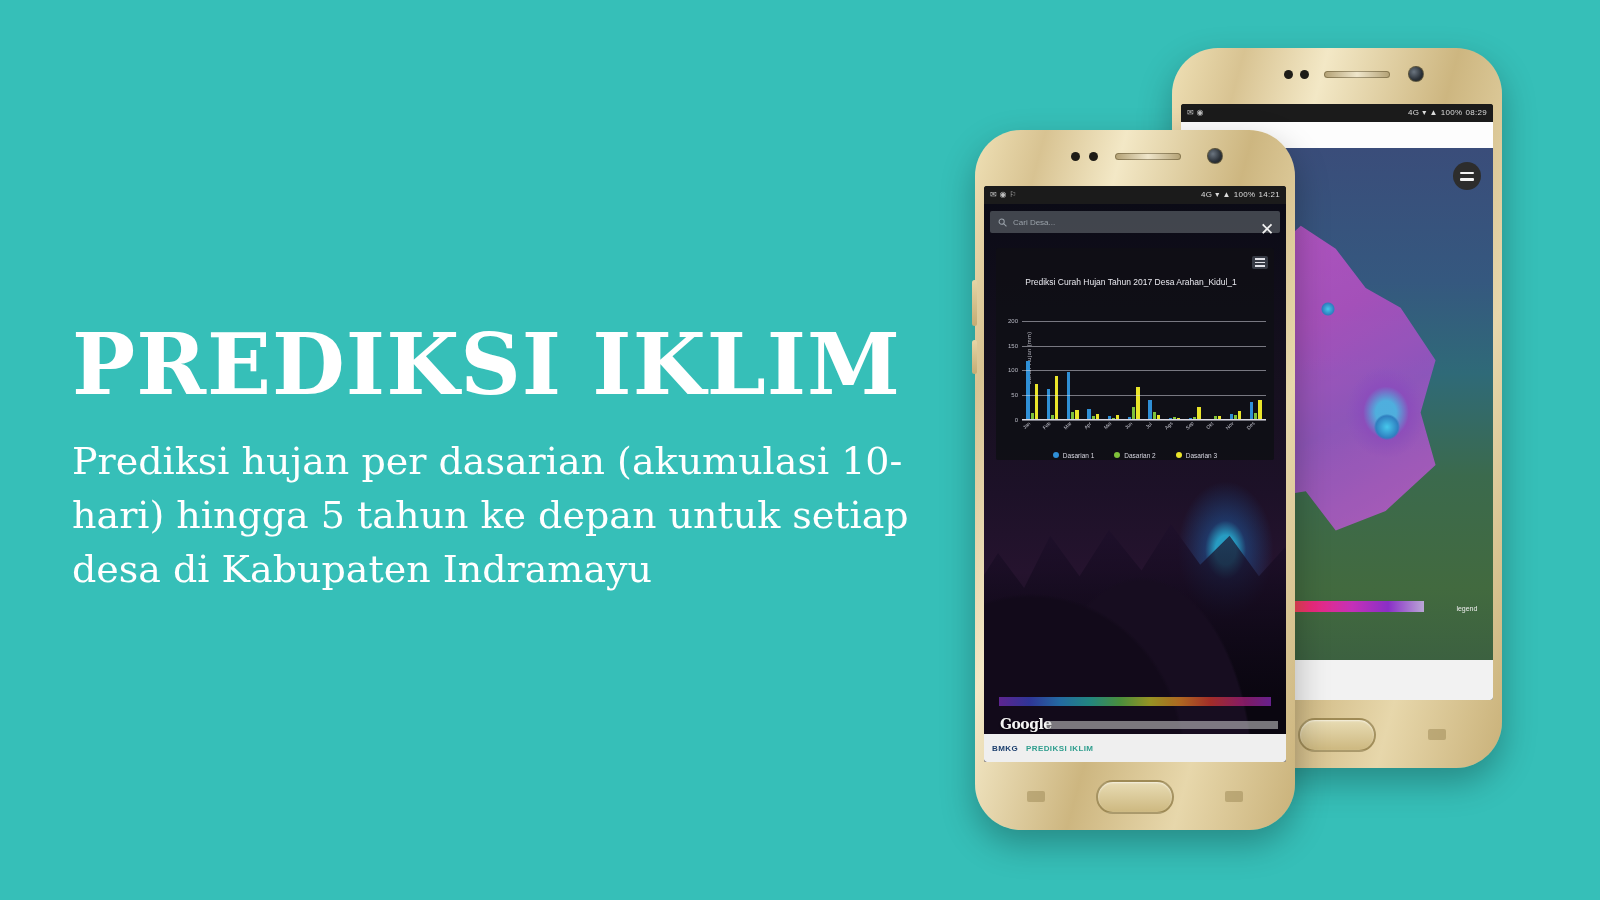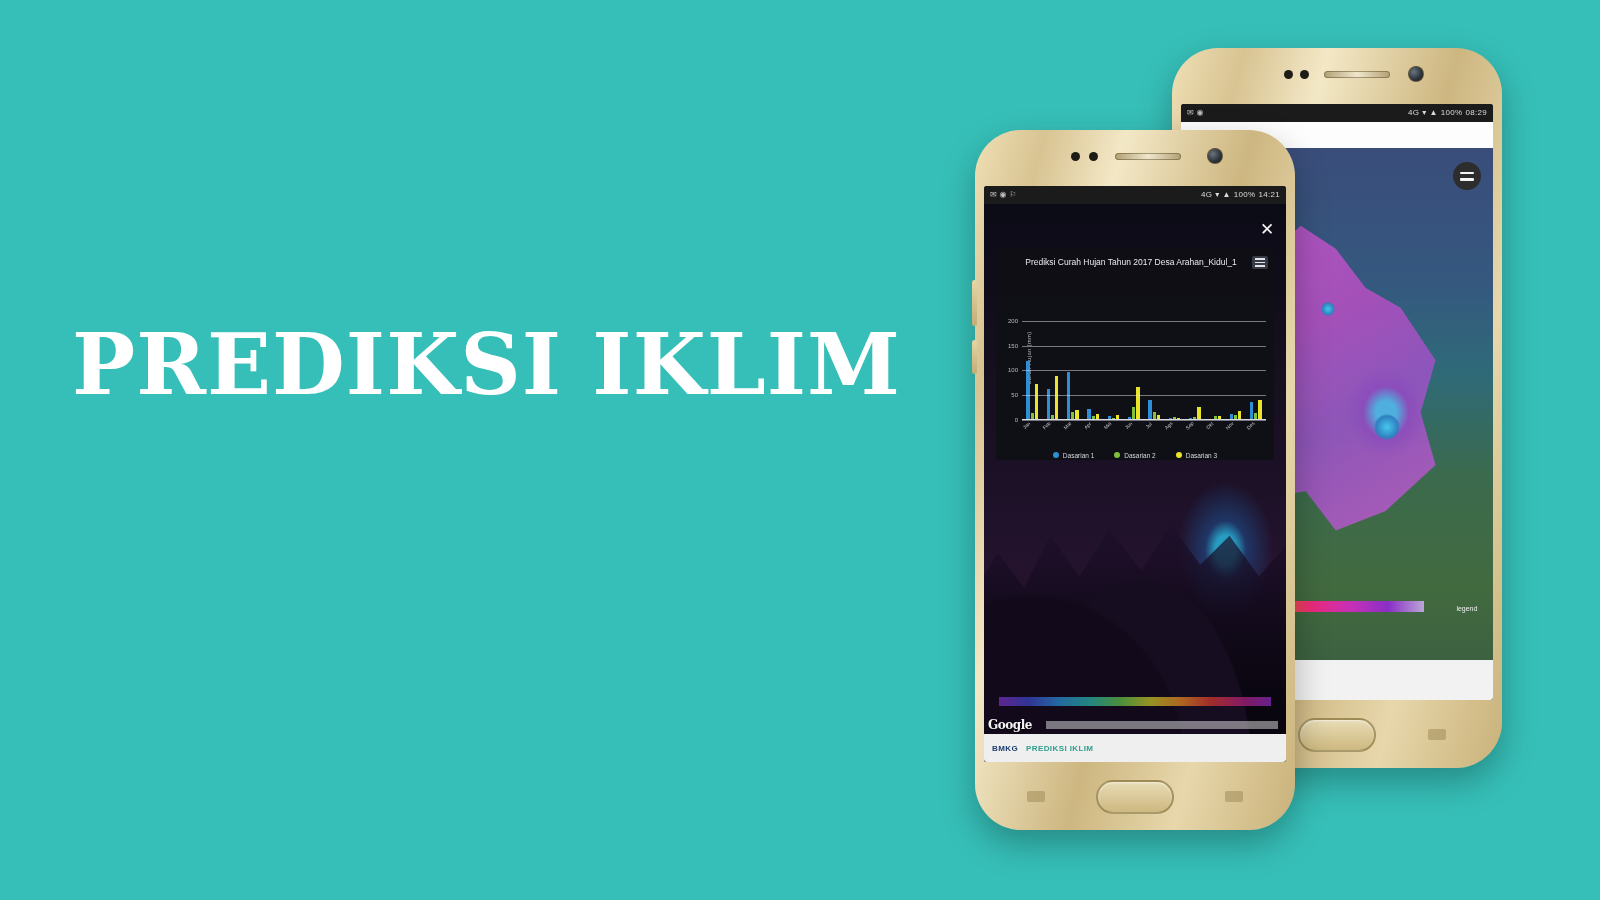--- a/index.html
+++ b/index.html
@@ -105,22 +105,22 @@
     clip-path: polygon(0% 42%, 8% 28%, 16% 40%, 24% 22%, 33% 36%, 42% 20%, 52% 34%,
                        61% 18%, 70% 32%, 79% 22%, 88% 36%, 96% 26%, 100% 38%,
                        100% 100%, 0% 100%);
   }
   .map-colorbar {
     position: absolute; left: 5%; right: 5%; bottom: 56px; height: 9px;
     background: linear-gradient(90deg,#7b2fbe,#3b46c8,#2a8fd6,#28b6a8,#5fc24a,#c9c828,#e98a22,#d8392c,#b3227a,#8b2bbd);
     opacity: .72;
   }
   .google-wm {
-    position: absolute; left: 4px; bottom: 30px;
-    color: #f3f3f3; font-size: 12px; font-weight: 700;
+    position: absolute; left: 16px; bottom: 30px;
+    color: #f3f3f3; font-size: 14px; font-weight: 700;
     font-family: "DejaVu Serif", serif; letter-spacing: -.5px;
     text-shadow: 0 1px 2px rgba(0,0,0,.9);
   }
   .map-attrib {
     position: absolute; left: 62px; right: 8px; bottom: 33px; height: 8px;
     background: rgba(210,210,210,.55);
   }
   .bottombar {
     position: absolute; left: 0; right: 0; bottom: 0; height: 28px;
     background: #efefef; display: flex; align-items: center; gap: 8px;
@@ -142,21 +142,21 @@
     font-weight: 300; cursor: pointer;
   }
 
   
   .chart-panel {
     position: absolute; left: 12px; right: 12px; top: 62px; height: 212px;
     background: rgba(15,15,22,.93); border-radius: 2px; padding: 8px 6px 4px;
   }
   .chart-title {
     color: #e9e9ef; font-size: 8.5px; text-align: center; line-height: 1.45;
-    padding: 0 22px 0 14px; font-weight: 500;
+    padding: 0 22px 0 14px; font-weight: 500; margin-top: 20px;
   }
   .chart-menu {
     position: absolute; right: 6px; top: 8px; width: 16px; height: 13px;
     background: rgba(70,75,85,.75); border-radius: 2px;
     display: flex; flex-direction: column; justify-content: center; gap: 2px; padding: 0 3px;
   }
   .chart-menu i { display:block; height: 1.6px; background: #e2e2e8; }
 
   .plot {
     position: absolute; left: 26px; right: 8px; top: 48px; bottom: 40px;
@@ -223,20 +223,21 @@
   .hamburger i { width: 14px; height: 2.5px; background: #f5f5f5; border-radius: 1px; display: block; }
   .back-bottom { position: absolute; left:0; right:0; bottom: 0; height: 40px; background: #f2f2f2; }
 </style>
 </head>
 <body>
 
 <div id="stage">
 
   <div class="promo">
     <div class="promo-title">PREDIKSI IKLIM</div>
+    <div class="promo-sub">Prediksi hujan per dasarian (akumulasi 10-hari) hingga 5 tahun ke depan untuk setiap desa di Kabupaten Indramayu</div>
   </div>
 
   <div class="phone" id="phone-back">
     <div class="bezel-top">
       <div class="sensor-a" style="left:112px"></div>
       <div class="sensor-b" style="left:128px"></div>
       <div class="speaker" style="left:152px"></div>
       <div class="front-cam" style="left:236px"></div>
     </div>
 
@@ -304,20 +305,27 @@
         </span>
       </div>
 
       <div class="map-bg">
         <div class="map-silhouette"></div>
         <div class="map-colorbar"></div>
         <div class="google-wm">Google</div>
         <div class="map-attrib"></div>
       </div>
 
+      <div class="searchbar">
+        <svg width="9" height="9" viewBox="0 0 16 16">
+          <circle cx="6.5" cy="6.5" r="4.6" fill="none" stroke="#9aa1a9" stroke-width="1.8"></circle>
+          <line x1="10" y1="10" x2="15" y2="15" stroke="#9aa1a9" stroke-width="1.8"></line>
+        </svg>
+        <span class="search-ph">Cari Desa...</span>
+      </div>
 
       <div class="close-x">✕</div>
 
       <div class="chart-panel">
         <div class="chart-title">Prediksi Curah Hujan Tahun 2017 Desa Arahan_Kidul_1</div>
         <div class="chart-menu">
             <i></i>
             <i></i>
             <i></i>
           </div>

